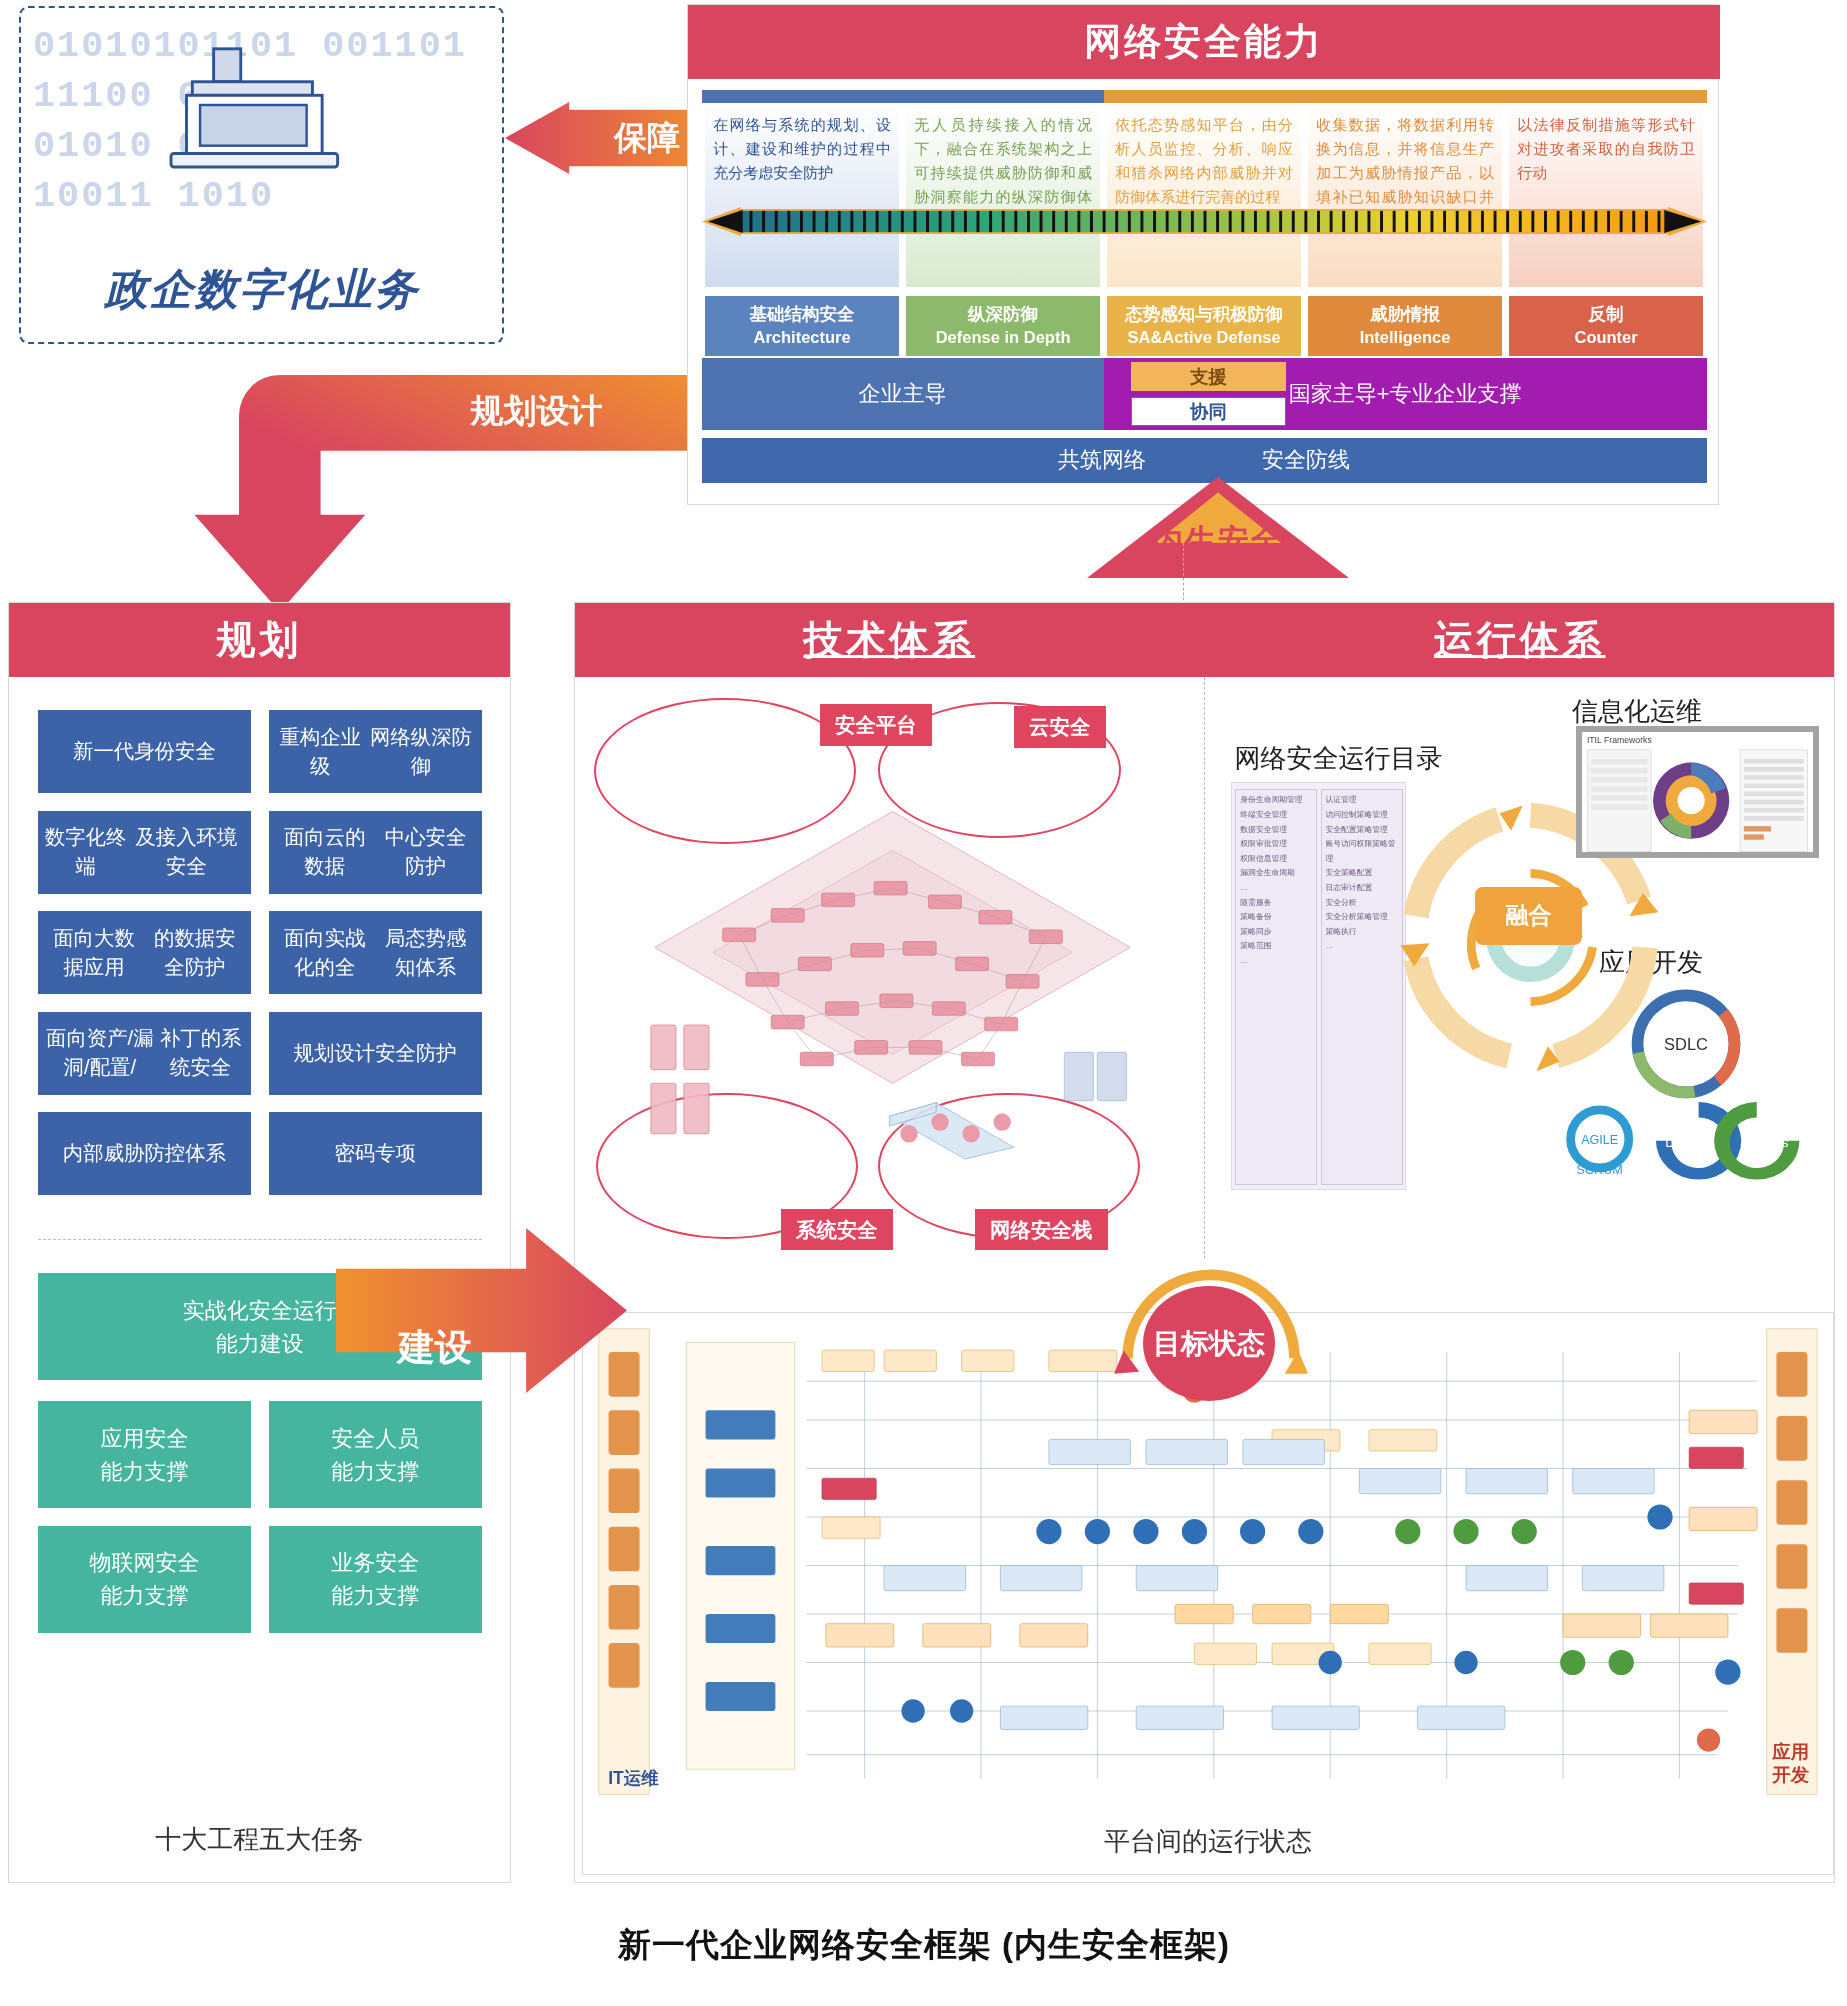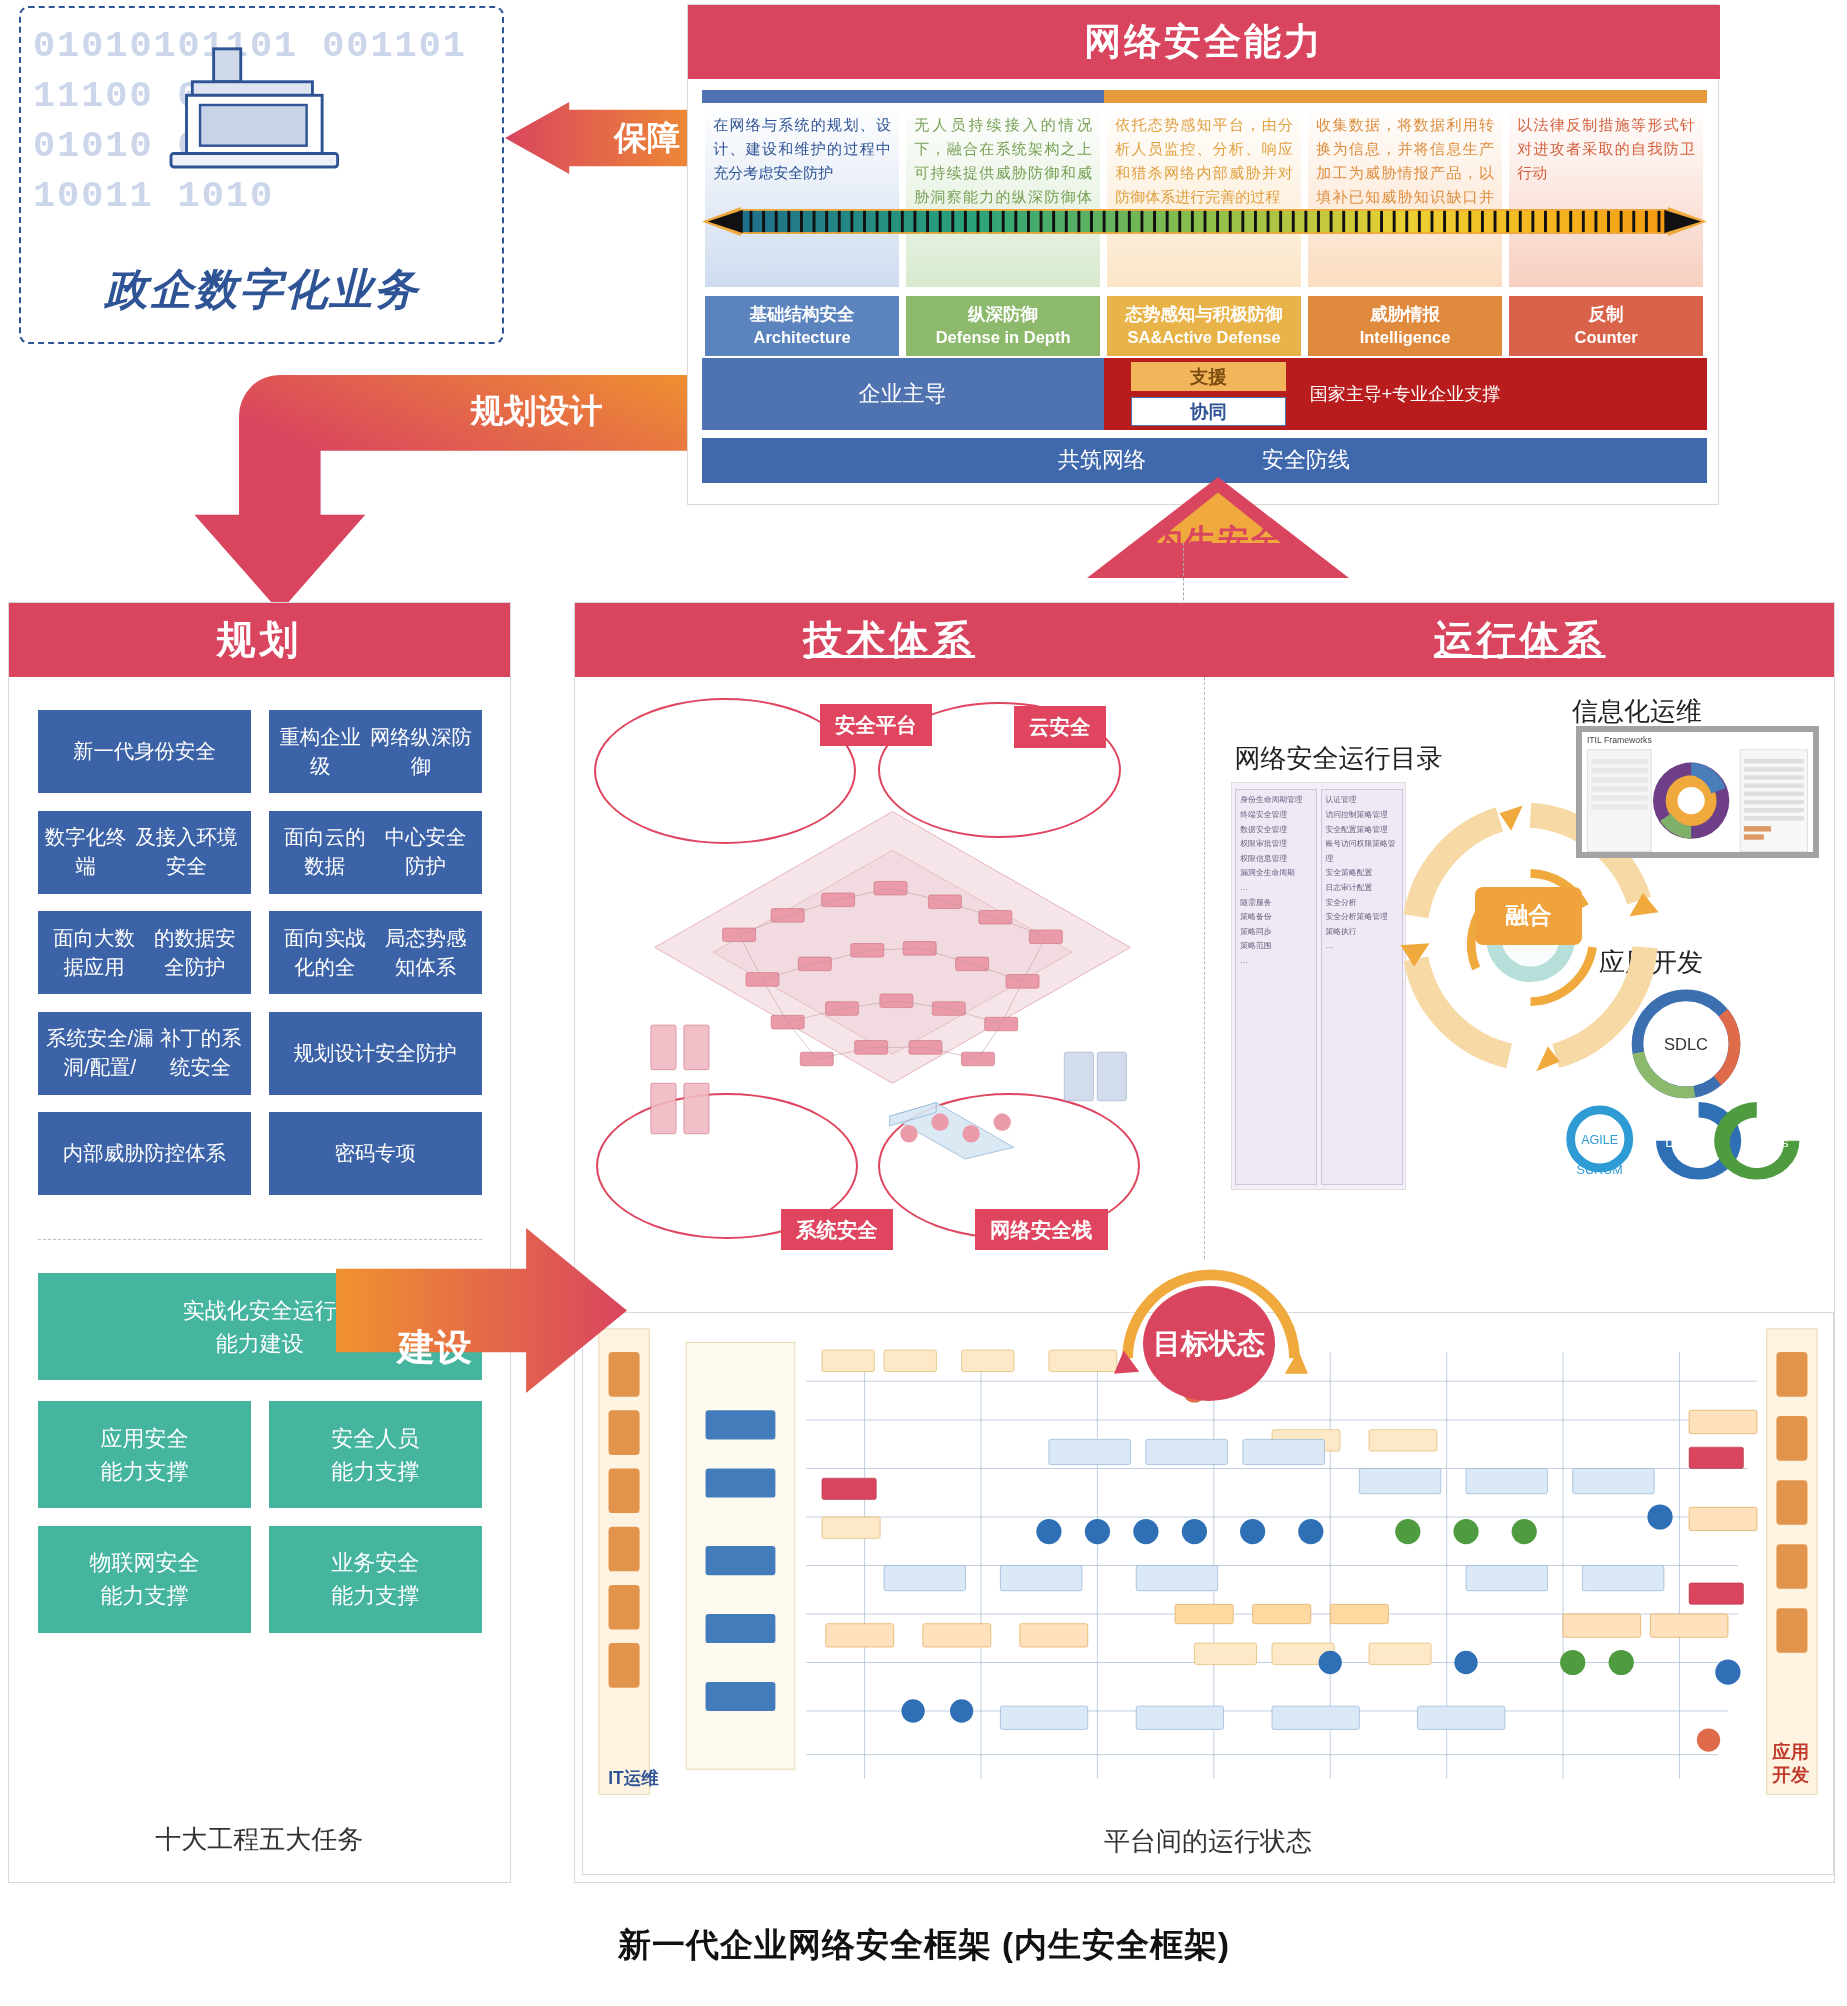--- a/index.html
+++ b/index.html
@@ -85,22 +85,22 @@
 
   
   .cap-lower{
     position:absolute; left:13.6px; top:353px; width:1005px; height:72px; display:flex;
   }
   .cap-lower .left{
     width:40%; background:#4f72b0; color:#fff;
     display:flex; align-items:center; justify-content:center; font-size:22px;
   }
   .cap-lower .right{
-    width:60%; background:#b91c1c; color:#fff;
-    display:flex; align-items:center; justify-content:center; font-size:18px;
+    width:60%; background:#a21caf; color:#fff;
+    display:flex; align-items:center; justify-content:center; font-size:22px;
   }
   .mid-tags{ position:absolute; left:43%; top:357px; width:155px; height:68px; z-index:6;}
   .mid-tag{
     position:relative; height:29px; margin-bottom:5.8px;
     display:flex; align-items:center; justify-content:center;
     font-size:18.4px; font-weight:bold;
   }
   .tag-zhiyuan{ background:#f2b55c; color:#7b4b10; }
   .tag-xietong{ background:#ffffff; color:#2f5496; border:1px solid #4f72b0; }
 
@@ -455,21 +455,21 @@
           <span>面向大数据应用</span>
           <br>
           <span>的数据安全防护</span>
         </div>
         <div class="blue-box">
           <span>面向实战化的全</span>
           <br>
           <span>局态势感知体系</span>
         </div>
         <div class="blue-box">
-          <span>系统安全/漏洞/配置/</span>
+          <span>面向资产/漏洞/配置/</span>
           <br>
           <span>补丁的系统安全</span>
         </div>
         <div class="blue-box">
           <span>规划设计</span>
           <br>
           <span>安全防护</span>
         </div>
         <div class="blue-box">
           <span>内部威胁</span>

